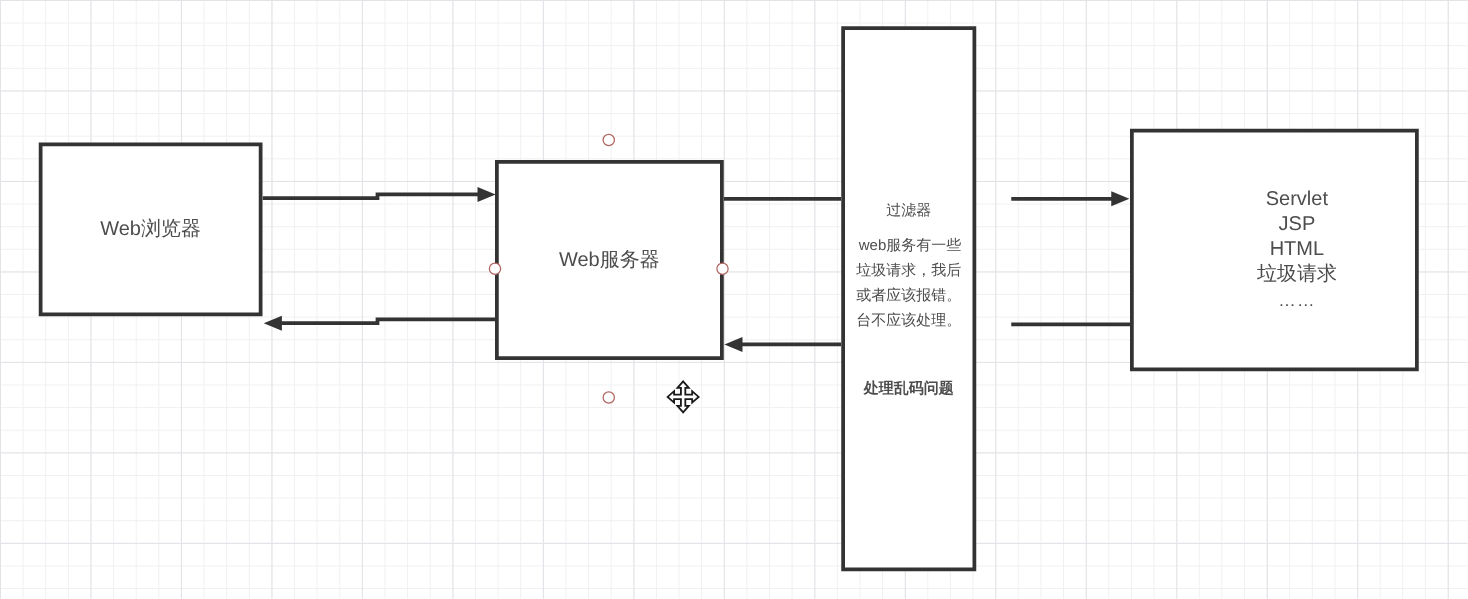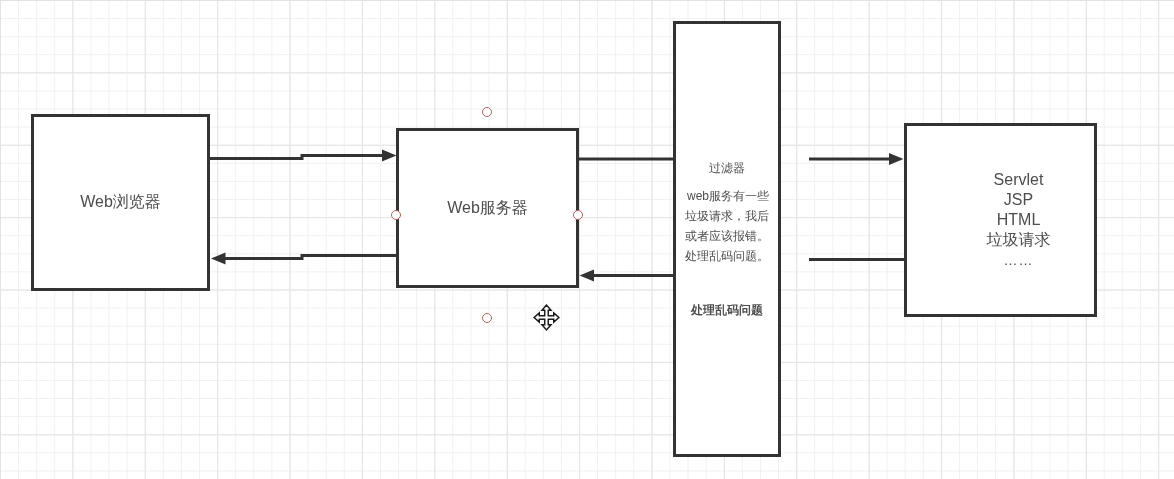--- a/index.html
+++ b/index.html
@@ -33,24 +33,24 @@
     background: #ffffff;
     border: 3px solid #333333;
     display: flex;
     flex-direction: column;
     align-items: center;
     justify-content: center;
     color: #4d4d4d;
     font-size: 16px;
     text-align: center;
   }
-  .node-browser  { left: 31px;  top: 114px; width: 179px; height: 177px; text-align: center; }
+  .node-browser  { left: 31px;  top: 114px; width: 179px; height: 139px; text-align: center; }
   .node-server   { left: 396px; top: 128px; width: 183px; height: 160px; }
   .node-filter   { left: 673px; top: 21px;  width: 108px; height: 436px; font-size: 12px; text-align: right; }
-  .node-resource { left: 904px; top: 123px; width: 193px; height: 194px; padding-left: 36px; }
+  .node-resource { left: 904px; top: 103px; width: 231px; height: 194px; padding-left: 36px; }
 
   .filter-title  { line-height: 20px; }
   .filter-body   { margin-top: 8px; line-height: 20px; }
   .filter-body span { display: block; }
   .filter-footer { margin-top: 34px; line-height: 20px; font-weight: bold; }
 
   .resource-lines span { display: block; line-height: 20px; }
   .resource-ellipsis { font-size: 14px; letter-spacing: 1px; }
 
   .handle {
@@ -114,21 +114,21 @@
   <div class="node node-server">
     <span>Web服务器</span>
   </div>
 
   <div class="node node-filter">
     <div class="filter-title">过滤器</div>
     <div class="filter-body">
       <span>web服务有一些</span>
       <span>垃圾请求，我后</span>
       <span>或者应该报错。</span>
-      <span>处理乱码问题。</span>
+      <span>台不应该处理。</span>
     </div>
     <div class="filter-footer">处理乱码问题</div>
   </div>
 
   <div class="node node-resource">
     <div class="resource-lines">
       <span>Servlet</span>
       <span>JSP</span>
       <span>HTML</span>
       <span>垃圾请求</span>

